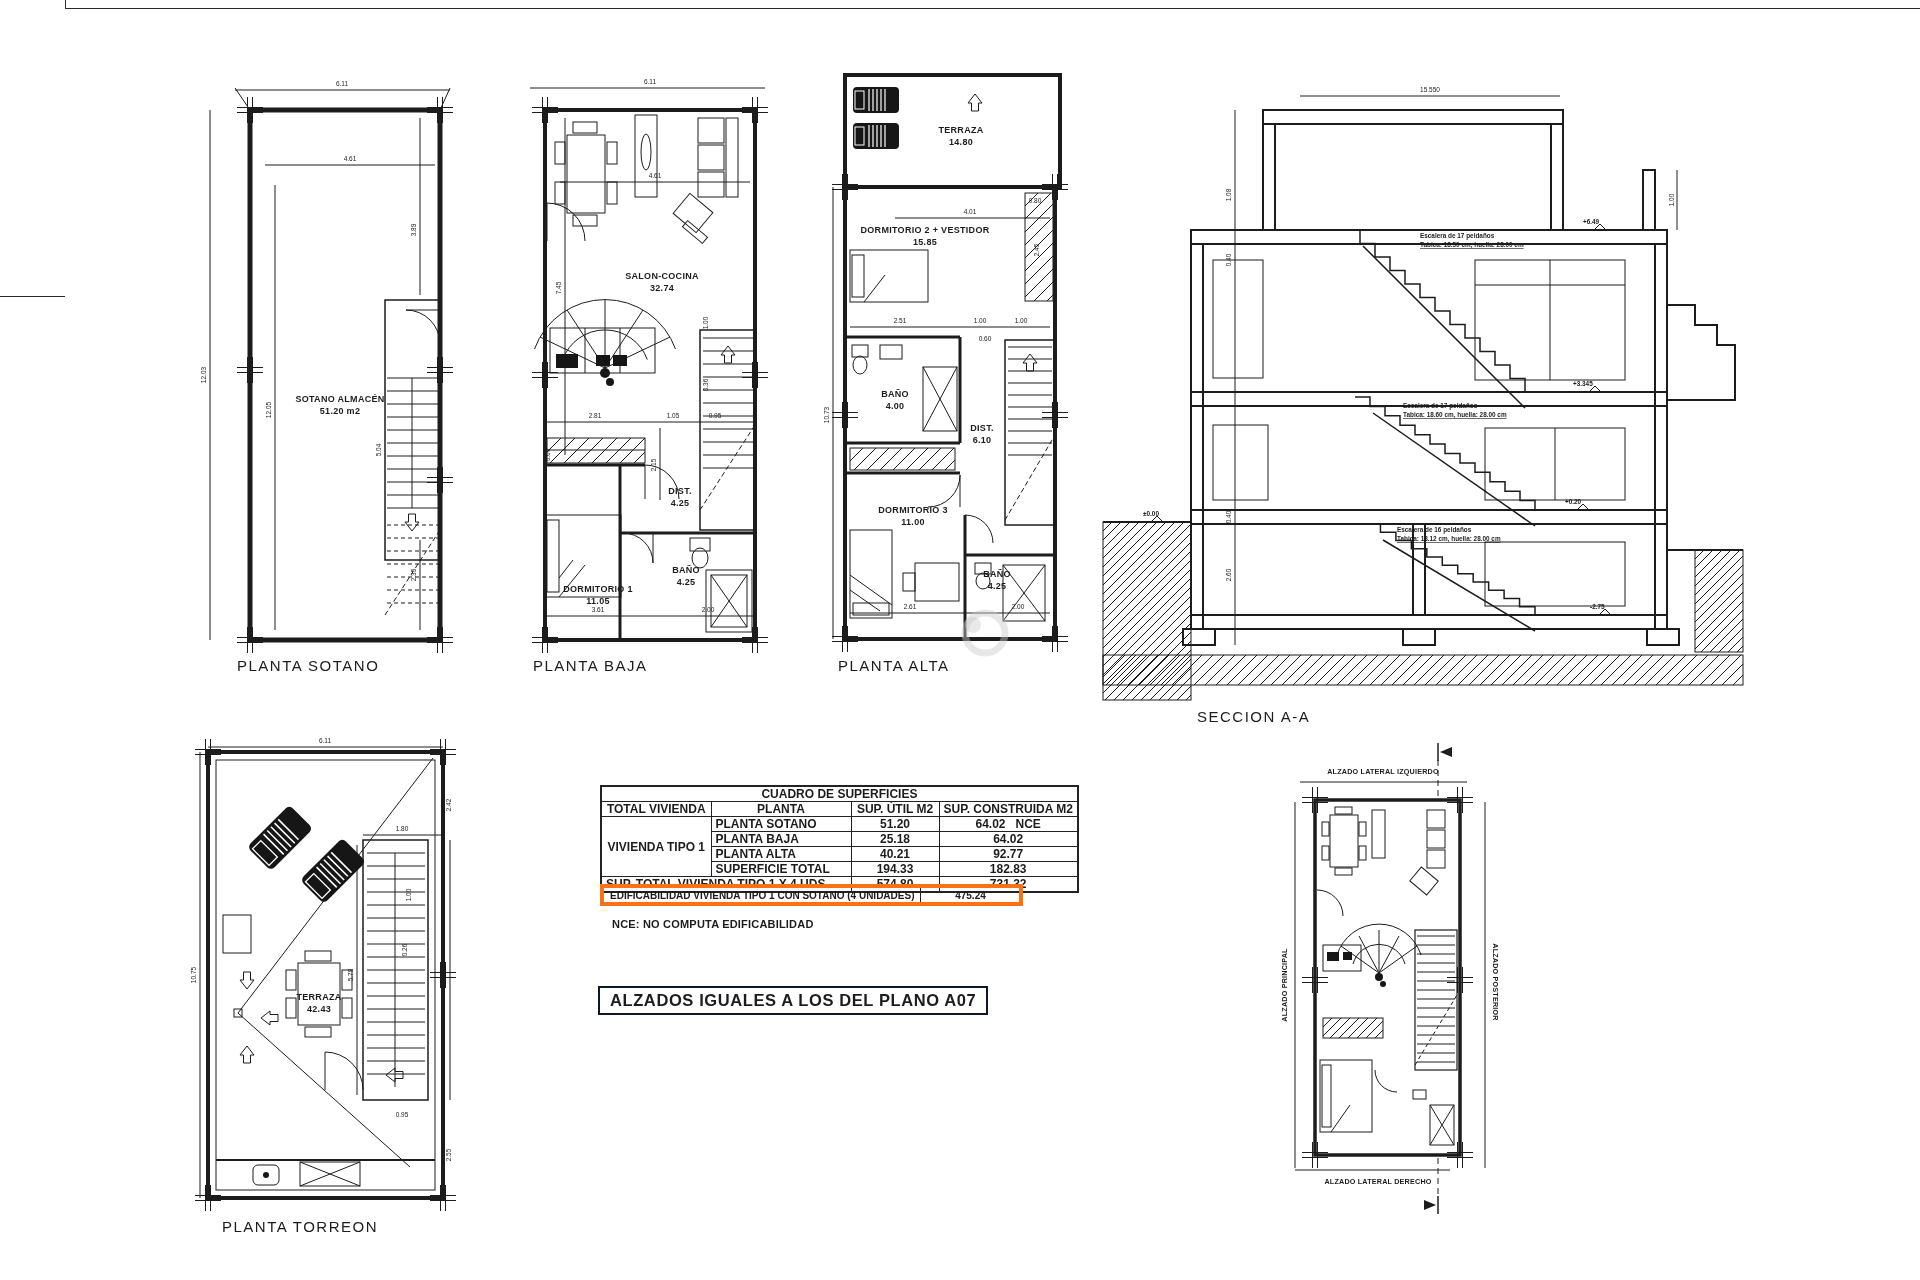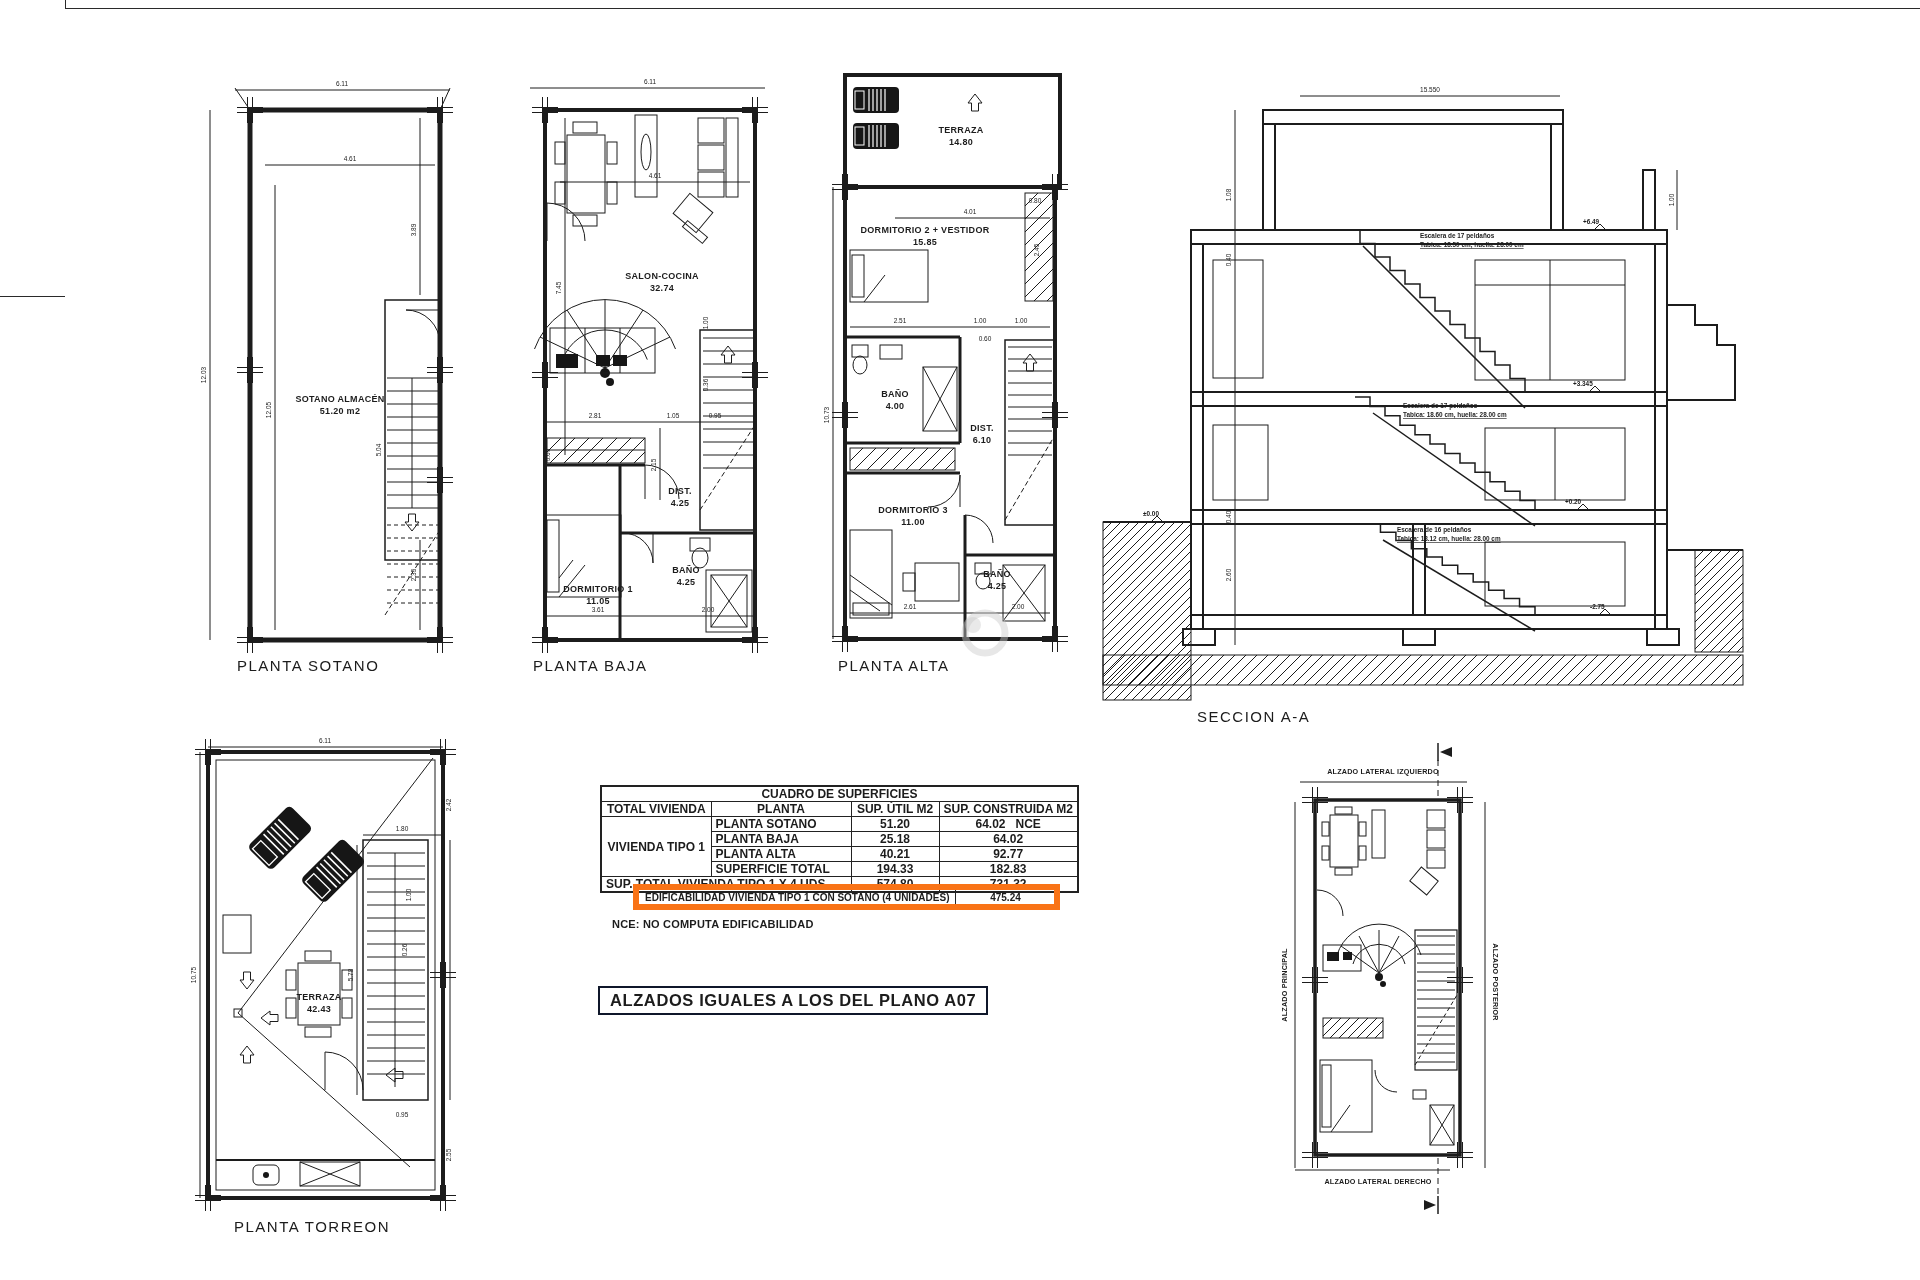--- a/index.html
+++ b/index.html
@@ -14,21 +14,21 @@
   .dm{font-size:6.5px;text-anchor:middle;}
   .nt{font-size:6.4px;font-weight:bold;}
   .kp{font-size:7.2px;font-weight:bold;text-anchor:middle;letter-spacing:.2px;}
   .u{text-decoration:underline;}
   
   .suptable{position:absolute;left:600px;top:785px;border-collapse:collapse;table-layout:fixed;}
   .suptable td{border:1.5px solid #222;font-size:12px;font-weight:bold;padding:0 4px;height:13px;
                text-align:center;white-space:nowrap;overflow:hidden;}
   .suptable .tl{text-align:left;}
   .suptable{border:2.5px solid #222;}
-  .edtable{position:absolute;left:633px;top:884px;border-collapse:collapse;border:6px solid #f97316;}
+  .edtable{position:absolute;left:600px;top:884px;border-collapse:collapse;border:4px solid #f97316;}
   .edtable td{border:1.5px solid #222;font-size:10px;font-weight:bold;padding:0 6px;height:14px;white-space:nowrap;}
   .ncenote{position:absolute;left:612px;top:918px;font-size:11px;font-weight:bold;letter-spacing:.2px;}
   .notebox{position:absolute;left:598px;top:986px;border:2px solid #0f172a;padding:3px 10px;
            font-size:16.5px;font-weight:bold;letter-spacing:.6px;white-space:nowrap;}
   .celltwo{display:flex;align-items:center;justify-content:center;gap:10px;}
 </style>
 </head>
 <body>
 
 <div class="sheet">
@@ -781,21 +781,21 @@
         <line x1="235" y1="460.5" x2="261" y2="460.5"></line>
         <line x1="235" y1="465.5" x2="261" y2="465.5"></line>
         <line x1="245.5" y1="450" x2="245.5" y2="476"></line>
         <line x1="250.5" y1="450" x2="250.5" y2="476"></line>
         <line x1="235" y1="237.5" x2="261" y2="237.5"></line>
         <line x1="235" y1="242.5" x2="261" y2="242.5"></line>
         <line x1="245.5" y1="227" x2="245.5" y2="253"></line>
         <line x1="250.5" y1="227" x2="250.5" y2="253"></line>
       </g>
   </svg>
-  <div class="ptitle" style="left:234px;top:1218px;">PLANTA TORREON</div>
+  <div class="ptitle" style="left:222px;top:1218px;">PLANTA TORREON</div>
 
   <svg style="left:1275px;top:740px;" width="230" height="480" viewBox="0 0 230 480">
     <g>
       <text class="kp" x="108" y="34">ALZADO LATERAL IZQUIERDO</text>
       <line x1="25" y1="42" x2="192" y2="42"></line>
       <text class="kp" x="12" y="245" transform="rotate(-90 12 245)">ALZADO PRINCIPAL</text>
       <line x1="20" y1="62" x2="20" y2="428"></line>
       <text class="kp" x="218" y="242" transform="rotate(90 218 242)">ALZADO POSTERIOR</text>
       <line x1="210" y1="62" x2="210" y2="428"></line>
       <text class="kp" x="103" y="444">ALZADO LATERAL DERECHO</text>

